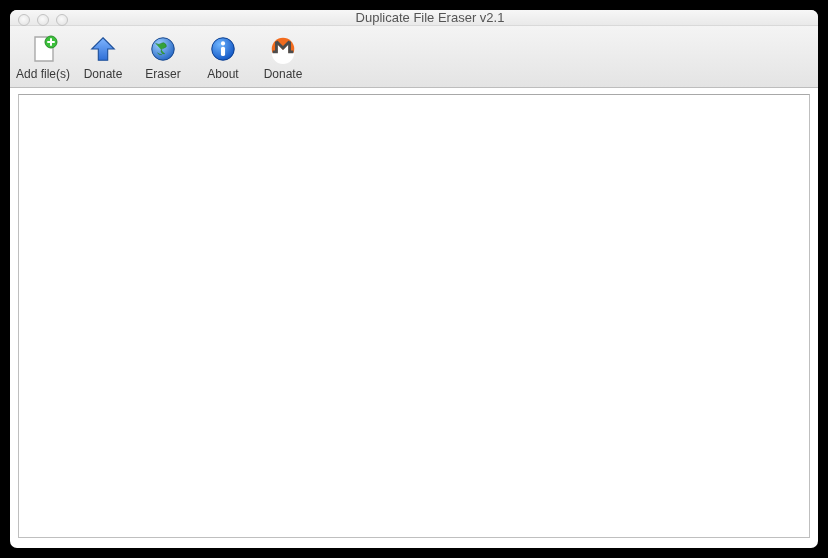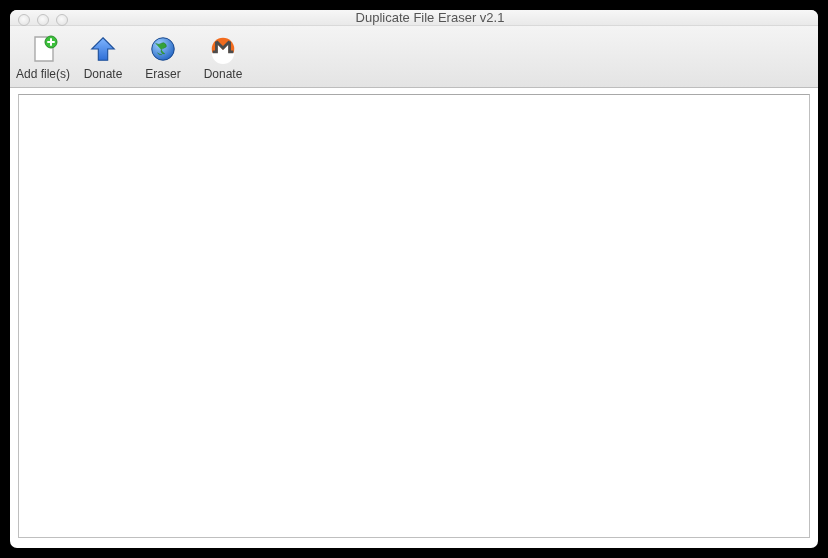--- a/index.html
+++ b/index.html
@@ -140,20 +140,36 @@
               <stop offset="1" stop-color="#1c5fc0"></stop>
             </radialGradient>
           </defs>
           <circle cx="16" cy="16" r="12" fill="url(#g2)" stroke="#15448a" stroke-width="1"></circle>
           <path d="M8 10 q4 2 6 0 q3 -2 5 1 q2 3 -2 4 q-4 1 -3 4 q1 3 4 2 M10 20 q2 3 5 2" fill="#35a23a" stroke="#237a27" stroke-width="0.6"></path>
         </svg>
       </span>
       <span class="lbl">Eraser</span>
     </div>
 
+    <div class="tbtn">
+      <span class="icon">
+        <svg width="30" height="30" viewBox="0 0 32 32">
+          <defs>
+            <radialGradient id="g3" cx="0.35" cy="0.3" r="0.8">
+              <stop offset="0" stop-color="#6fb5ff"></stop>
+              <stop offset="1" stop-color="#0a4fbf"></stop>
+            </radialGradient>
+          </defs>
+          <circle cx="16" cy="16" r="12" fill="url(#g3)" stroke="#083b8c" stroke-width="1"></circle>
+          <circle cx="16" cy="10" r="2.2" fill="#fff"></circle>
+          <rect x="13.8" y="13.5" width="4.4" height="10" rx="2" fill="#fff"></rect>
+        </svg>
+      </span>
+      <span class="lbl">About</span>
+    </div>
 
     <div class="tbtn">
       <span class="icon">
         <svg width="30" height="30" viewBox="0 0 32 32">
           <circle cx="16" cy="16" r="12" fill="#f26b1d"></circle>
           <path d="M4 20 a12 12 0 0 0 24 0 h-6 v-9 l-6 6 -6 -6 v9 z" fill="#fff"></path>
           <path d="M9 8 v10 h-4" fill="none" stroke="#f26b1d" stroke-width="0"></path>
           <path d="M9 8 l7 7 7-7 v11 h5 a12 12 0 0 1 -24 0 h5 z" fill="none"></path>
           <polyline points="9,8 9,19 5,19" fill="none" stroke="#4c4c4c" stroke-width="3" stroke-linejoin="miter"></polyline>
           <polyline points="23,8 23,19 27,19" fill="none" stroke="#4c4c4c" stroke-width="3" stroke-linejoin="miter"></polyline>

